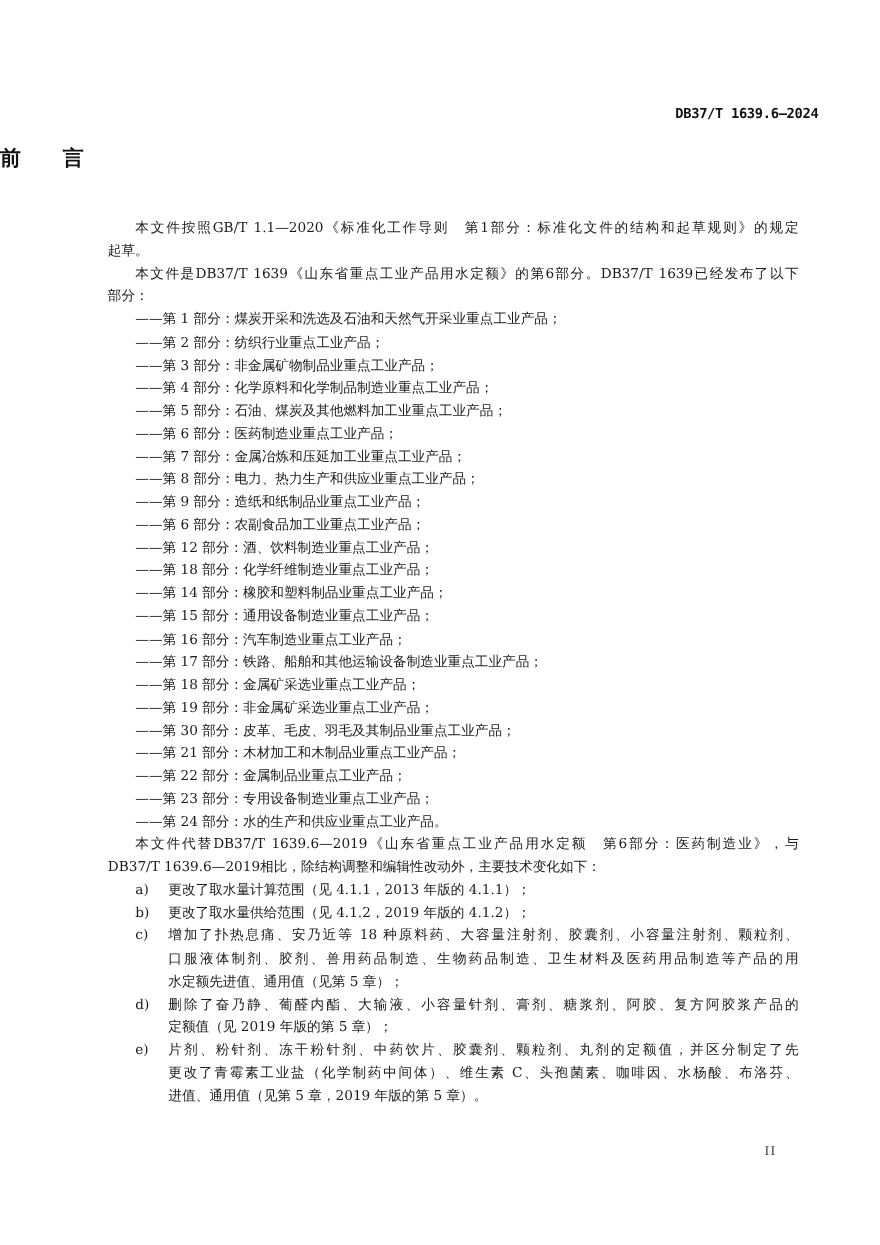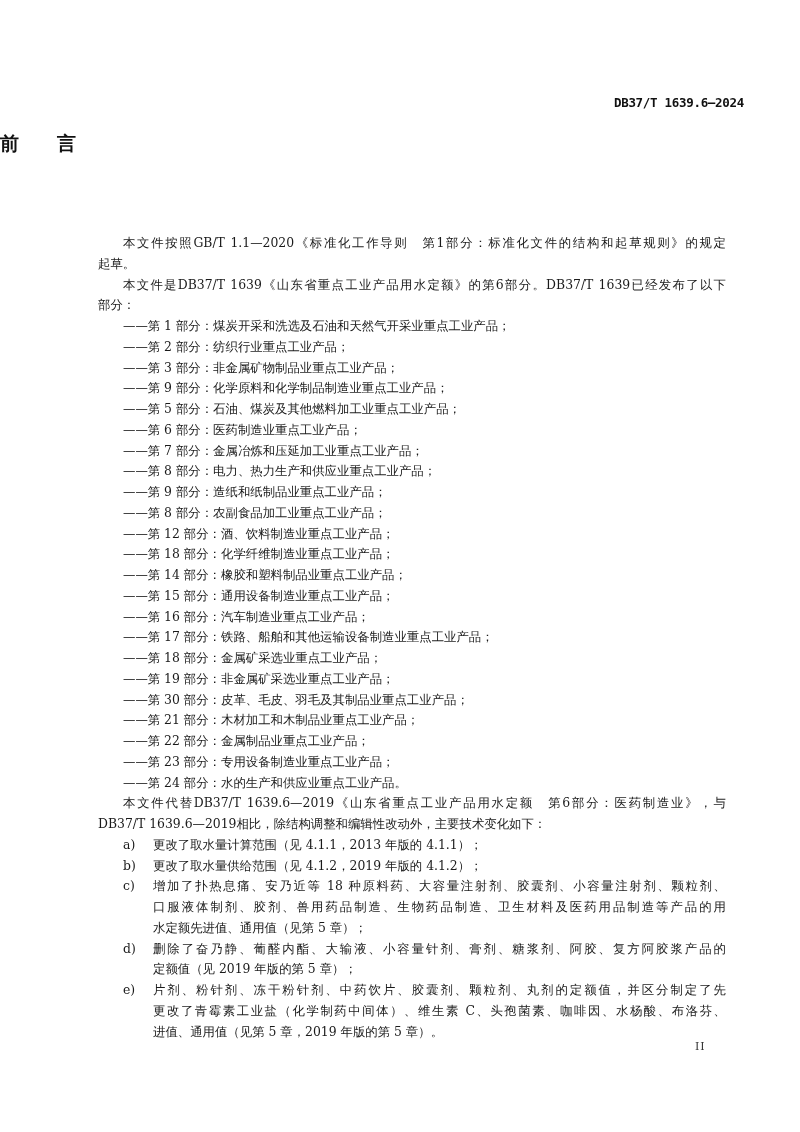--- a/index.html
+++ b/index.html
@@ -44,21 +44,20 @@
       color: #111;
     }
     .title .gap { display: inline-block; width: 38px; }
     .body {
       position: absolute;
       left: 98px;
       top: 197px;
       width: 628px;
       font-size: 12.4px;
       line-height: 20.75px;
-      margin-top: 36px;
     }
     .line {
       white-space: nowrap;
       height: 20.75px;
     }
     .indent { padding-left: 25px; }
     .justify-line {
       text-align: justify;
       text-align-last: justify;
     }
@@ -106,27 +105,27 @@
 
     <div>
       <div class="line indent justify-line">本文件是DB37/T 1639《山东省重点工业产品用水定额》的第6部分。DB37/T 1639已经发布了以下</div>
       <div class="line">部分：</div>
     </div>
 
     <div>
       <div class="line indent">——第 1 部分：煤炭开采和洗选及石油和天然气开采业重点工业产品；</div>
       <div class="line indent">——第 2 部分：纺织行业重点工业产品；</div>
       <div class="line indent">——第 3 部分：非金属矿物制品业重点工业产品；</div>
-      <div class="line indent">——第 9 部分：化学原料和化学制品制造业重点工业产品；</div>
+      <div class="line indent">——第 4 部分：化学原料和化学制品制造业重点工业产品；</div>
       <div class="line indent">——第 5 部分：石油、煤炭及其他燃料加工业重点工业产品；</div>
       <div class="line indent">——第 6 部分：医药制造业重点工业产品；</div>
       <div class="line indent">——第 7 部分：金属冶炼和压延加工业重点工业产品；</div>
       <div class="line indent">——第 8 部分：电力、热力生产和供应业重点工业产品；</div>
       <div class="line indent">——第 9 部分：造纸和纸制品业重点工业产品；</div>
-      <div class="line indent">——第 8 部分：农副食品加工业重点工业产品；</div>
+      <div class="line indent">——第 6 部分：农副食品加工业重点工业产品；</div>
       <div class="line indent">——第 12 部分：酒、饮料制造业重点工业产品；</div>
       <div class="line indent">——第 18 部分：化学纤维制造业重点工业产品；</div>
       <div class="line indent">——第 14 部分：橡胶和塑料制品业重点工业产品；</div>
       <div class="line indent">——第 15 部分：通用设备制造业重点工业产品；</div>
       <div class="line indent">——第 16 部分：汽车制造业重点工业产品；</div>
       <div class="line indent">——第 17 部分：铁路、船舶和其他运输设备制造业重点工业产品；</div>
       <div class="line indent">——第 18 部分：金属矿采选业重点工业产品；</div>
       <div class="line indent">——第 19 部分：非金属矿采选业重点工业产品；</div>
       <div class="line indent">——第 30 部分：皮革、毛皮、羽毛及其制品业重点工业产品；</div>
       <div class="line indent">——第 21 部分：木材加工和木制品业重点工业产品；</div>

